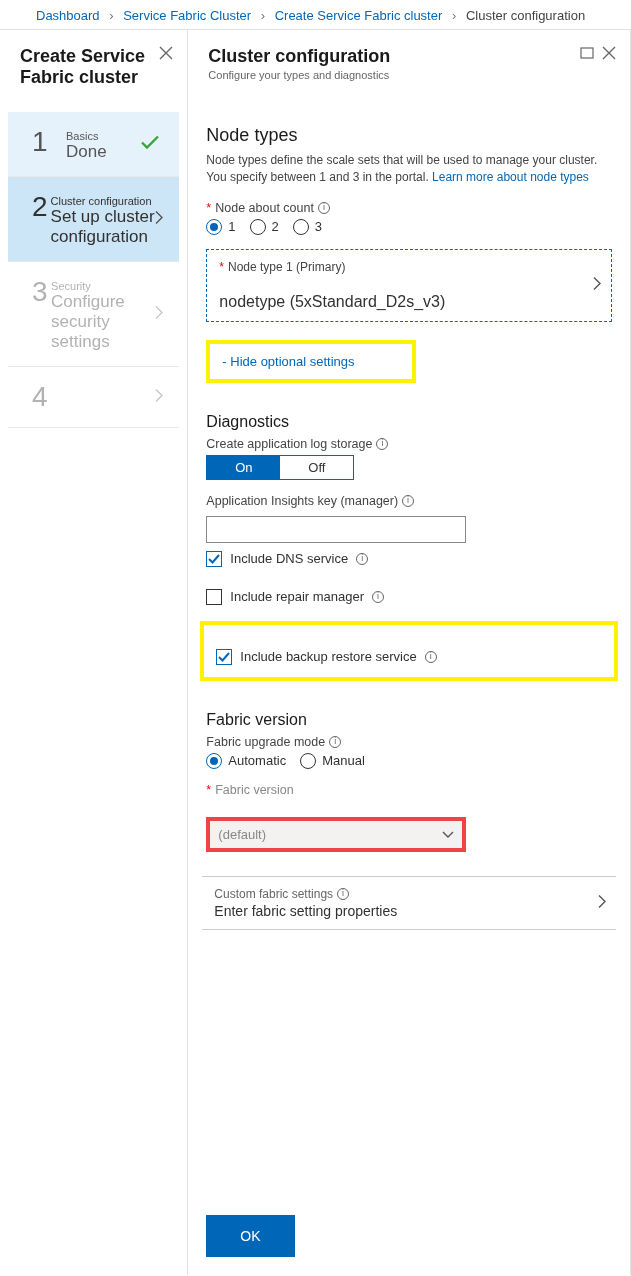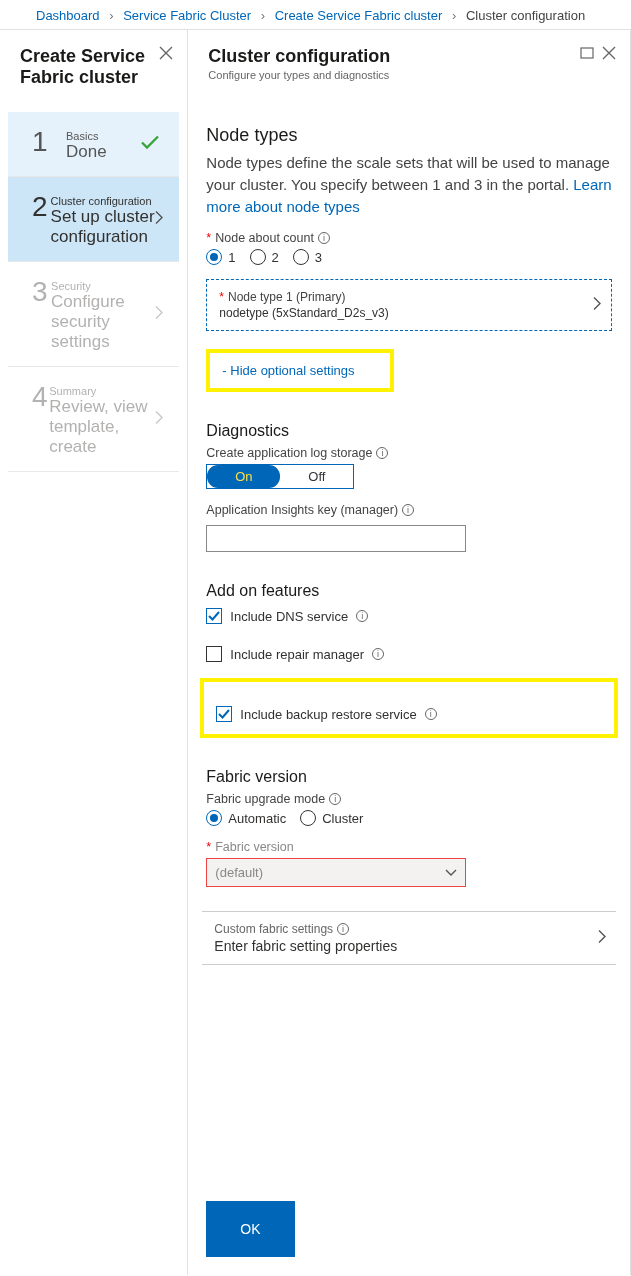--- a/index.html
+++ b/index.html
@@ -58,21 +58,21 @@
   .step-bluecurrent .step-num { color: #323130; }
   .step-bluecurrent .step-title, .step-bluecurrent .step-sub { color: #323130; }
   .step .chev { position:absolute; right:16px; top:50%; transform:translateY(-50%); color:#777; }
   .step .check { position:absolute; right:20px; top:50%; transform:translateY(-50%); }
   .step-dim .chev { color:#c8c8c8; }
 
   
   .content { padding: 10px 18px 70px 18px; }
   .section-title { font-size: 16px; font-weight: 400; margin: 30px 0 6px; color:#1b1a19; }
   .section-title.bigger { font-size: 18px; }
-  .desc { font-size: 15px; color: #444; line-height: 1.45; margin-bottom: 10px; }
+  .desc { font-size: 12px; color: #444; line-height: 1.45; margin-bottom: 10px; }
 
   .label { font-size: 12.5px; color: #444; margin-top: 14px; margin-bottom: 4px; display:flex; align-items:center; gap:4px;}
   .label.subtle { color: #888; }
   .req-star { color: #e00; }
 
   .info-icon { width:12px; height:12px; border-radius:50%; border:1px solid #666; display:inline-flex; align-items:center; justify-content:center; font-size:9px; color:#666; line-height:1; }
 
   .radio-row { display:flex; gap:14px; align-items:center; margin-top:2px;}
   .radio {
     width:16px; height:16px; border:1px solid #333; border-radius:50%;
@@ -83,75 +83,75 @@
   .radio.checked::after { content:""; width:8px; height:8px; background:#0067b8; border-radius:50%; }
   .radio-pair { display:flex; align-items:center; gap:6px; font-size:13px; }
 
   .nodetype-box {
     margin-top: 14px;
     border: 1px dashed #0067b8;
     padding: 10px 30px 10px 12px;
     position: relative;
   }
   .nodetype-box .mini-label { font-size: 12px; color:#444; display:flex; align-items:center; gap:4px;}
-  .nodetype-box .value { font-size: 12px; margin-top: 2px; }
+  .nodetype-box .value { font-size: 16px; margin-top: 19px; }
   .nodetype-box .chev { position:absolute; right:10px; top:50%; transform:translateY(-50%); color:#666; }
 
   .yellow-box { border: 4px solid #fff200; }
-  .yellow-box.small { padding: 10px 12px; margin-top: 18px; width: 188px; }
+  .yellow-box.small { padding: 10px 12px; margin-top: 18px; width: 210px; }
   .yellow-box.full  { padding: 12px 12px; margin-top: 16px; margin-left:-6px; margin-right:-6px;}
   .link-toggle { color:#0067b8; font-size:13px; }
 
   .seg-toggle { display:flex; border:1px solid #0067b8; width:148px; margin-top:4px;}
   .seg-toggle .seg { flex:1; text-align:center; padding:4px 0; font-size:13px; }
-  .seg-toggle .seg.on { background:#0067b8; color:#fde047;border-radius:11px; }
+  .seg-toggle .seg.on { background:#0067b8; color:#ffffff; }
   .seg-toggle .seg.off { background:#fff; color:#333; }
 
   .text-input {
     width: 100%; max-width: 260px;
     border: 1px solid #888; padding: 5px 8px;
     font-size: 13px; font-family: inherit;
     margin-top: 4px;
   }
 
   .checkbox-row { display:flex; align-items:center; gap:8px; font-size:13px; margin-top:8px;}
   .chk {
     width:16px; height:16px; border:1px solid #333;
     display:inline-flex; align-items:center; justify-content:center; background:#fff;
   }
   .chk.checked { border-color:#0067b8; }
   .chk.checked svg path { stroke:#0067b8; }
 
   .select {
     width: 100%; max-width: 260px;
-    border: 1px solid #ef4444; background:#f3f2f1;
+    border: 4px solid #ef4444; background:#f3f2f1;
     padding: 6px 8px; font-size:13px; color:#888;
     display:flex; justify-content:space-between; align-items:center;
-    margin-top:4px;
+    margin-top:20px;
   }
   .select .caret { color:#555; }
 
   .custom-row {
     border-top:1px solid #ccc; border-bottom:1px solid #ccc;
     padding: 10px 30px 10px 12px;
     margin: 24px -4px 0 -4px;
     position:relative;
   }
   .custom-row .mini-label { font-size:12px; color:#666; display:flex; align-items:center; gap:4px;}
   .custom-row .value { font-size:14px; margin-top:2px;}
   .custom-row .chev { position:absolute; right:10px; top:50%; transform:translateY(-50%); color:#666; }
 
   .footer-bar {
     position:absolute; left:0; right:0; bottom:0;
     padding: 10px 18px 18px;
     background:#fff;
   }
   .ok-btn {
     background:#0067b8; color:#fff; border:none;
-    padding: 20px 34px; font-size:14px;
+    padding: 13px 34px; font-size:14px;
   }
 
   .chev-svg { width:8px; height:14px; }
 </style>
 </head>
 <body>
 
 <div class="breadcrumb">
   <a href="#" class="crumb">Dashboard</a>
   <span class="sep">›</span>
@@ -207,24 +207,20 @@
           <div class="step-sub">Configure security settings</div>
         </div>
         <span class="chev">
           <svg class="chev-svg" viewBox="0 0 8 14">
               <path d="M1 1 L7 7 L1 13" stroke="#c8c8c8" stroke-width="1.4" fill="none"></path>
             </svg>
         </span>
       </div>
       <div class="step step-dim">
         <div class="step-num">4</div>
-        <div class="step-body">
-          <div class="step-title">Summary</div>
-          <div class="step-sub">Review, view template, create</div>
-        </div>
         <span class="chev">
           <svg class="chev-svg" viewBox="0 0 8 14">
               <path d="M1 1 L7 7 L1 13" stroke="#c8c8c8" stroke-width="1.4" fill="none"></path>
             </svg>
         </span>
       </div>
     </div>
   </div>
 
   <div class="col col-right">
@@ -302,21 +298,20 @@
         <div class="seg off">Off</div>
       </div>
 
       <div class="label">
         <span>Application Insights key (manager)</span>
         <span class="info-icon">i</span>
       </div>
       <input class="text-input" type="text" value="" style="">
 
       
-      <div class="section-title">Add on features</div>
       <div class="checkbox-row">
         <span class="chk checked">
           <svg width="12" height="12" viewBox="0 0 12 12">
               <path d="M1 6 L4.5 9.5 L11 2" stroke="#0067b8" stroke-width="2" fill="none"></path>
             </svg>
         </span>
         <span>Include DNS service</span>
         <span class="info-icon">i</span>
       </div>
       <div class="checkbox-row" style="margin-top:22px">
@@ -343,21 +338,21 @@
         <span>Fabric upgrade mode</span>
         <span class="info-icon">i</span>
       </div>
       <div class="radio-row">
         <label class="radio-pair">
           <span class="radio checked"></span>
           <span>Automatic</span>
         </label>
         <label class="radio-pair">
           <span class="radio"></span>
-          <span>Cluster</span>
+          <span>Manual</span>
         </label>
       </div>
 
       <div class="label subtle">
         <span class="req-star">*</span>
         <span>Fabric version</span>
       </div>
       <div class="select">
         <span>(default)</span>
         <span class="caret">

